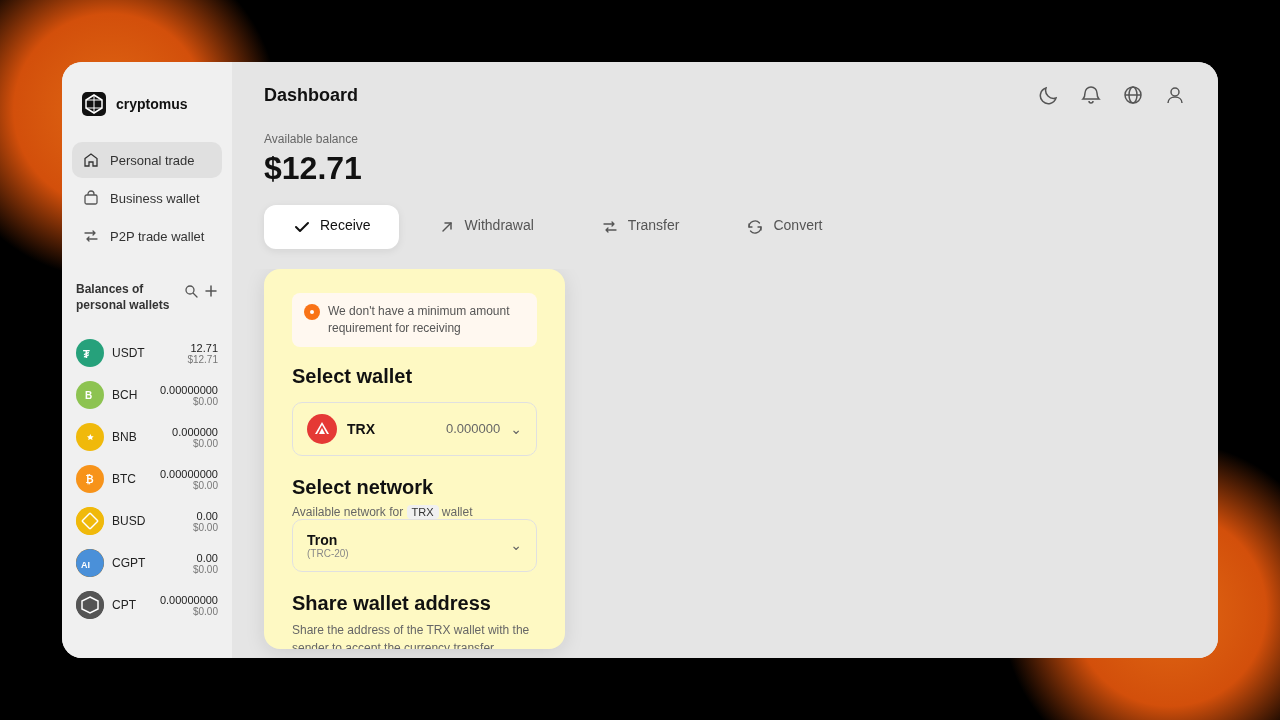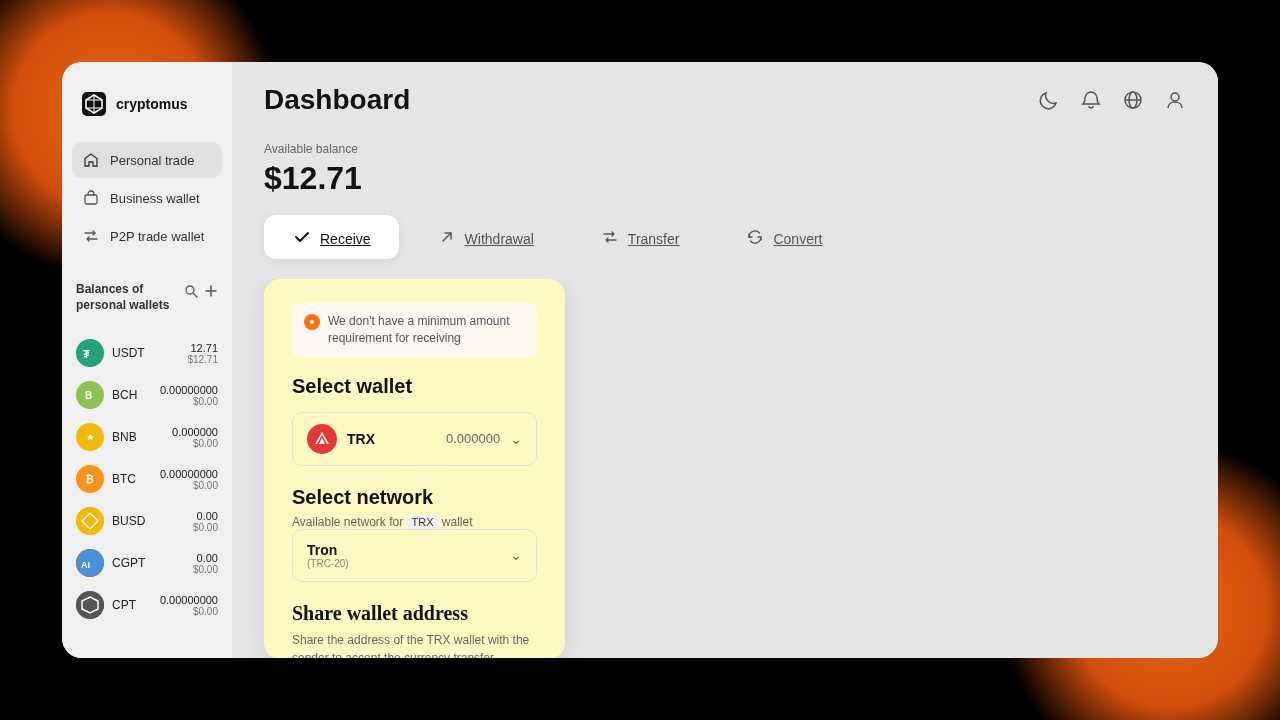--- a/index.html
+++ b/index.html
@@ -195,21 +195,21 @@
     }
 
     
     .topbar {
       display: flex;
       align-items: center;
       justify-content: space-between;
       padding: 22px 32px 16px;
     }
     .topbar-title {
-      font-size: 28px;
+      font-size: 18px;
       font-weight: 600;
       color: #111;
     }
     .topbar-icons {
       display: flex;
       align-items: center;
       gap: 20px;
     }
     .topbar-icon {
       width: 22px;
@@ -240,31 +240,30 @@
 
     
     .action-tabs {
       display: flex;
       align-items: center;
       gap: 10px;
       padding: 0 32px 20px;
     }
     .action-tab {
       display: flex;
-      align-items: flex-end;
+      align-items: flex-start;
       gap: 8px;
       padding: 12px 28px;
       border-radius: 12px;
       cursor: pointer;
       font-size: 14px;
       font-weight: 500;
       background: transparent;
       border: none;
       color: #555;
-      text-decoration: underline;
     }
     .action-tab.active {
       background: #fff;
       color: #111;
       box-shadow: 0 2px 8px rgba(0,0,0,0.08);
     }
     .action-tab-icon {
       width: 20px;
       height: 20px;
       display: flex;
@@ -400,21 +399,20 @@
     .network-selector-sub {
       font-size: 10px;
       color: #888;
     }
 
     .share-section-title {
       font-size: 20px;
       font-weight: 700;
       color: #111;
       margin-bottom: 6px;
-      font-family: Liberation Serif, serif;
     }
     .share-desc {
       font-size: 12px;
       color: #666;
       line-height: 1.5;
     }
   </style>
 </head>
 <body>
 

